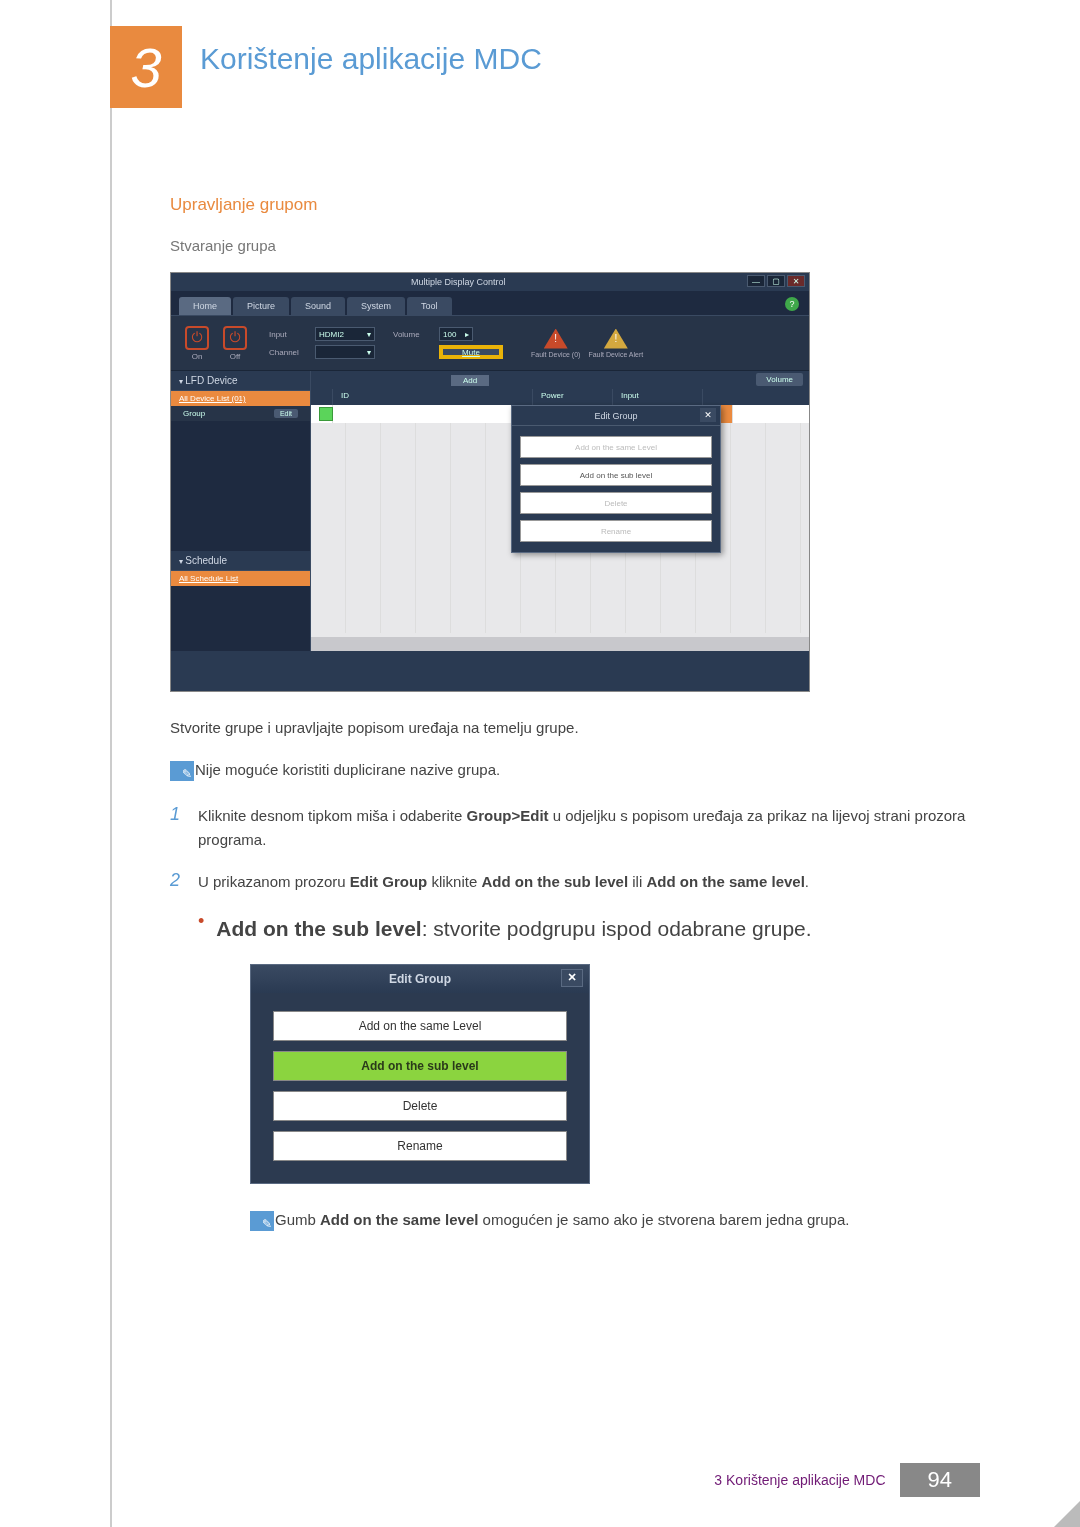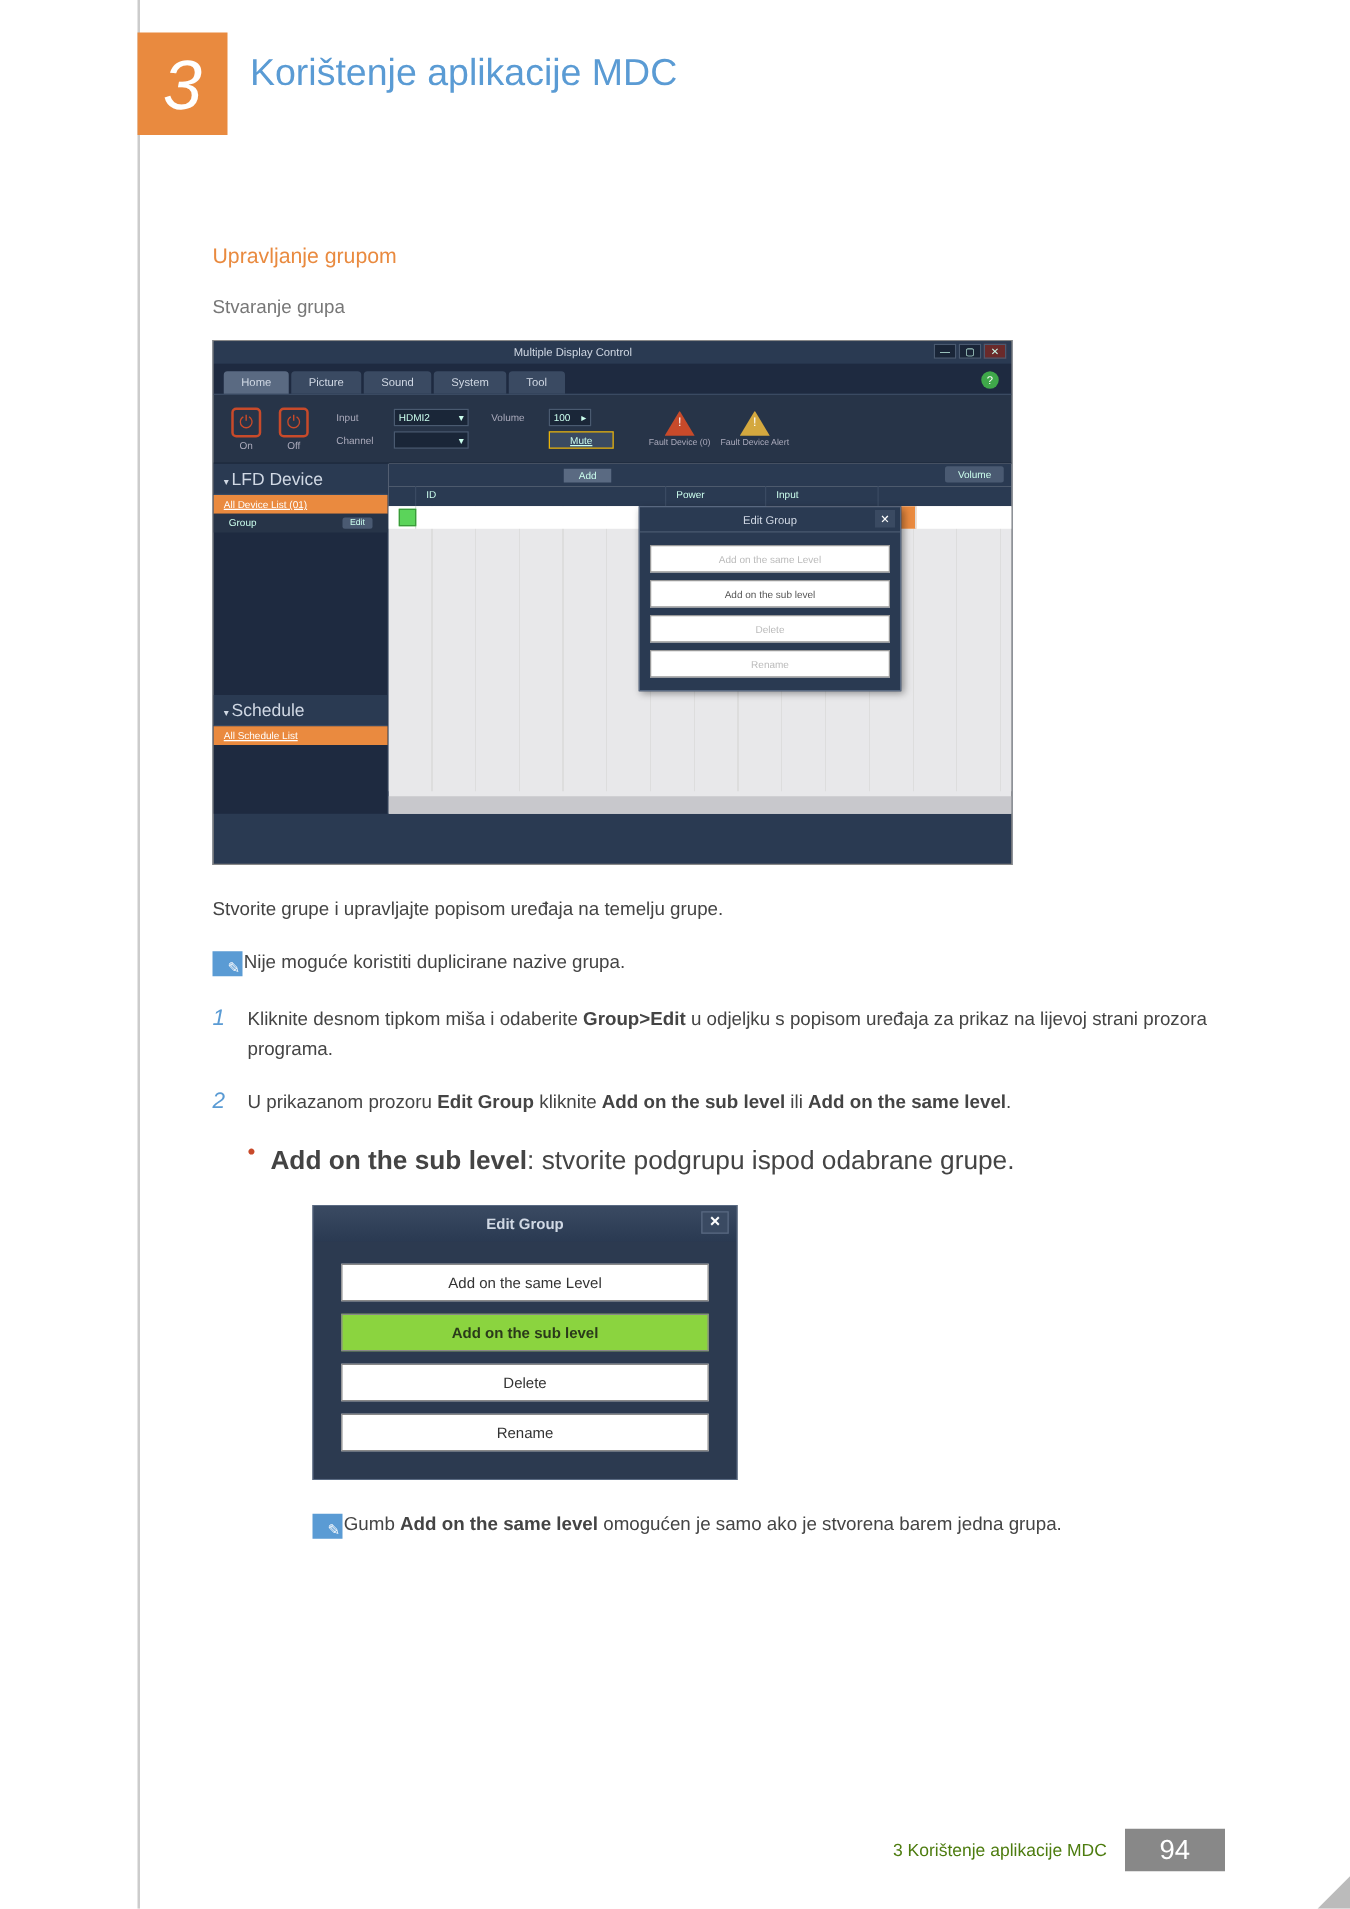--- a/index.html
+++ b/index.html
@@ -22,27 +22,27 @@
   .ss-help { position:absolute; right:10px; top:24px; width:14px;height:14px;border-radius:50%;background:#3fa84a;color:#fff;font-size:9px;display:flex;align-items:center;justify-content:center;}
   .ss-toolbar { height:56px; background:#273448; display:flex; align-items:center; padding:0 10px; gap:8px; border-top:1px solid #3a4a62; border-bottom:1px solid #1a2638;}
   .pwr-grp { display:flex; gap:6px; flex-direction:row; }
   .pwr-btn { width:32px; text-align:center; }
   .pwr-ic { width:24px; height:24px; border:2px solid #c84a2a; border-radius:4px; margin:0 auto 2px; display:flex;align-items:center;justify-content:center; color:#c84a2a; font-size:14px;}
   .pwr-lbl { font-size:8px; color:#aab; }
   .tb-sec { display:flex; flex-direction:column; gap:4px; margin-left:10px;}
   .tb-row { display:flex; gap:4px; align-items:center;}
   .tb-lbl { font-size:8px; color:#aab; width:42px;}
   .tb-sel { width:60px; height:14px; background:#1a2638; border:1px solid #4a5a70; font-size:8px; color:#cfe; padding:0 3px; display:flex;align-items:center;justify-content:space-between;}
-  .tb-btn { width:52px; height:14px; background:#3a4a62; font-size:8px; color:#cfe; display:flex;align-items:center;justify-content:center; border:1px solid #eab308;text-decoration:underline;}
+  .tb-btn { width:64px; height:14px; background:#3a4a62; font-size:8px; color:#cfe; display:flex;align-items:center;justify-content:center; border:4px solid #eab308;text-decoration:underline;}
   .fault-grp { display:flex; gap:8px; margin-left:20px;}
   .fault { display:flex; flex-direction:column; align-items:center; font-size:7px; color:#aab;}
   .fault-ic { width:24px; height:20px; background:#c84a2a; margin-bottom:2px; clip-path:polygon(50% 0,100% 100%,0 100%); display:flex;align-items:center;justify-content:center;color:#fff;font-size:10px;}
   .ss-body { display:flex; height:280px; }
   .ss-side { width:140px; background:#1e2a40; border-right:1px solid #3a4a62;}
-  .ss-side-hdr { background:#2a3a52; color:#d0d8e4; font-size:14px; padding:4px 8px; border-bottom:1px solid #3a4a62;}
+  .ss-side-hdr { background:#2a3a52; color:#d0d8e4; font-size:10px; padding:4px 8px; border-bottom:1px solid #3a4a62;}
   .ss-side-hdr.exp::before{content:"▾ "; font-size:8px;}
   .ss-side-row { background:#ea8a3f; color:#fff; font-size:8px; padding:3px 8px;text-decoration:underline;}
   .ss-side-row2 { display:flex; justify-content:space-between; align-items:center; padding:3px 12px; font-size:8px; color:#cfe; background:#273448;}
   .ss-side-row2 .ebtn{background:#4a5a72;padding:1px 6px;border-radius:2px;font-size:7px;}
   .ss-main { flex:1; background:#e8e8ea; position:relative;}
   .ss-main-top { height:18px; background:#2a3a52; display:flex; align-items:center; padding-left:140px;}
   .ss-main-top .add{background:#5a6a82;font-size:8px;color:#cfe;padding:1px 12px;}
   .ss-main-hdr { height:16px; background:#2a3a52; display:flex; font-size:8px; color:#cfe;}
   .ss-main-hdr div{padding:2px 8px; border-right:1px solid #3a4a62;}
   .ss-refresh{position:absolute; right:6px; top:2px; background:#4a5a72; font-size:8px; color:#cfe; padding:2px 10px; border-radius:2px;}
@@ -68,21 +68,21 @@
   .bullet-dot { color:#c84a2a; font-size:18px; line-height:1;}
   .bullet-txt { font-size:21px; color:#444; line-height:1.6;}
   .b { font-weight:700;margin-top:36px; }
   .popup2 { width:340px; margin:18px 0 24px 80px; background:#2a3a52; border:1px solid #5a6a82;}
   .popup2-hdr{height:28px;background:linear-gradient(#3a4a62,#2a3a52);color:#d0d8e4;font-size:12px;font-weight:600;display:flex;align-items:center;justify-content:center;position:relative;}
   .popup2-hdr .x{position:absolute;right:6px;top:4px;width:22px;height:18px;background:#3a4a62;color:#fff;font-size:11px;display:flex;align-items:center;justify-content:center;border:1px solid #5a6a82;}
   .popup2-body{padding:18px 22px 22px;display:flex;flex-direction:column;gap:10px;background:#2c3a50;}
   .popup2-btn{height:30px;background:#fff;border:1px solid #888;font-size:12px;color:#333;display:flex;align-items:center;justify-content:center;}
   .popup2-btn.hl{background:#8bd43f;font-weight:700;color:#2a3a1a;}
   .footer { position:absolute; bottom:30px; right:100px; display:flex; align-items:center; gap:0;}
-  .footer-txt { font-size:14px; color:#4d7c0f; padding:6px 14px;}
+  .footer-txt { font-size:14px; color:#701a75; padding:6px 14px;}
   .footer-pg { background:#888; color:#fff; font-size:22px; font-weight:300; padding:4px 28px;}
   .footer-corner { position:absolute; right:0; bottom:0; width:0; height:0; border-right:26px solid #bbb; border-top:26px solid transparent;}
 </style>
 </head>
 <body>
 
 <div class="page">
   <div class="left-rule"></div>
   <div class="chapter-badge">3</div>
   <div class="chapter-title">Korištenje aplikacije MDC</div>

